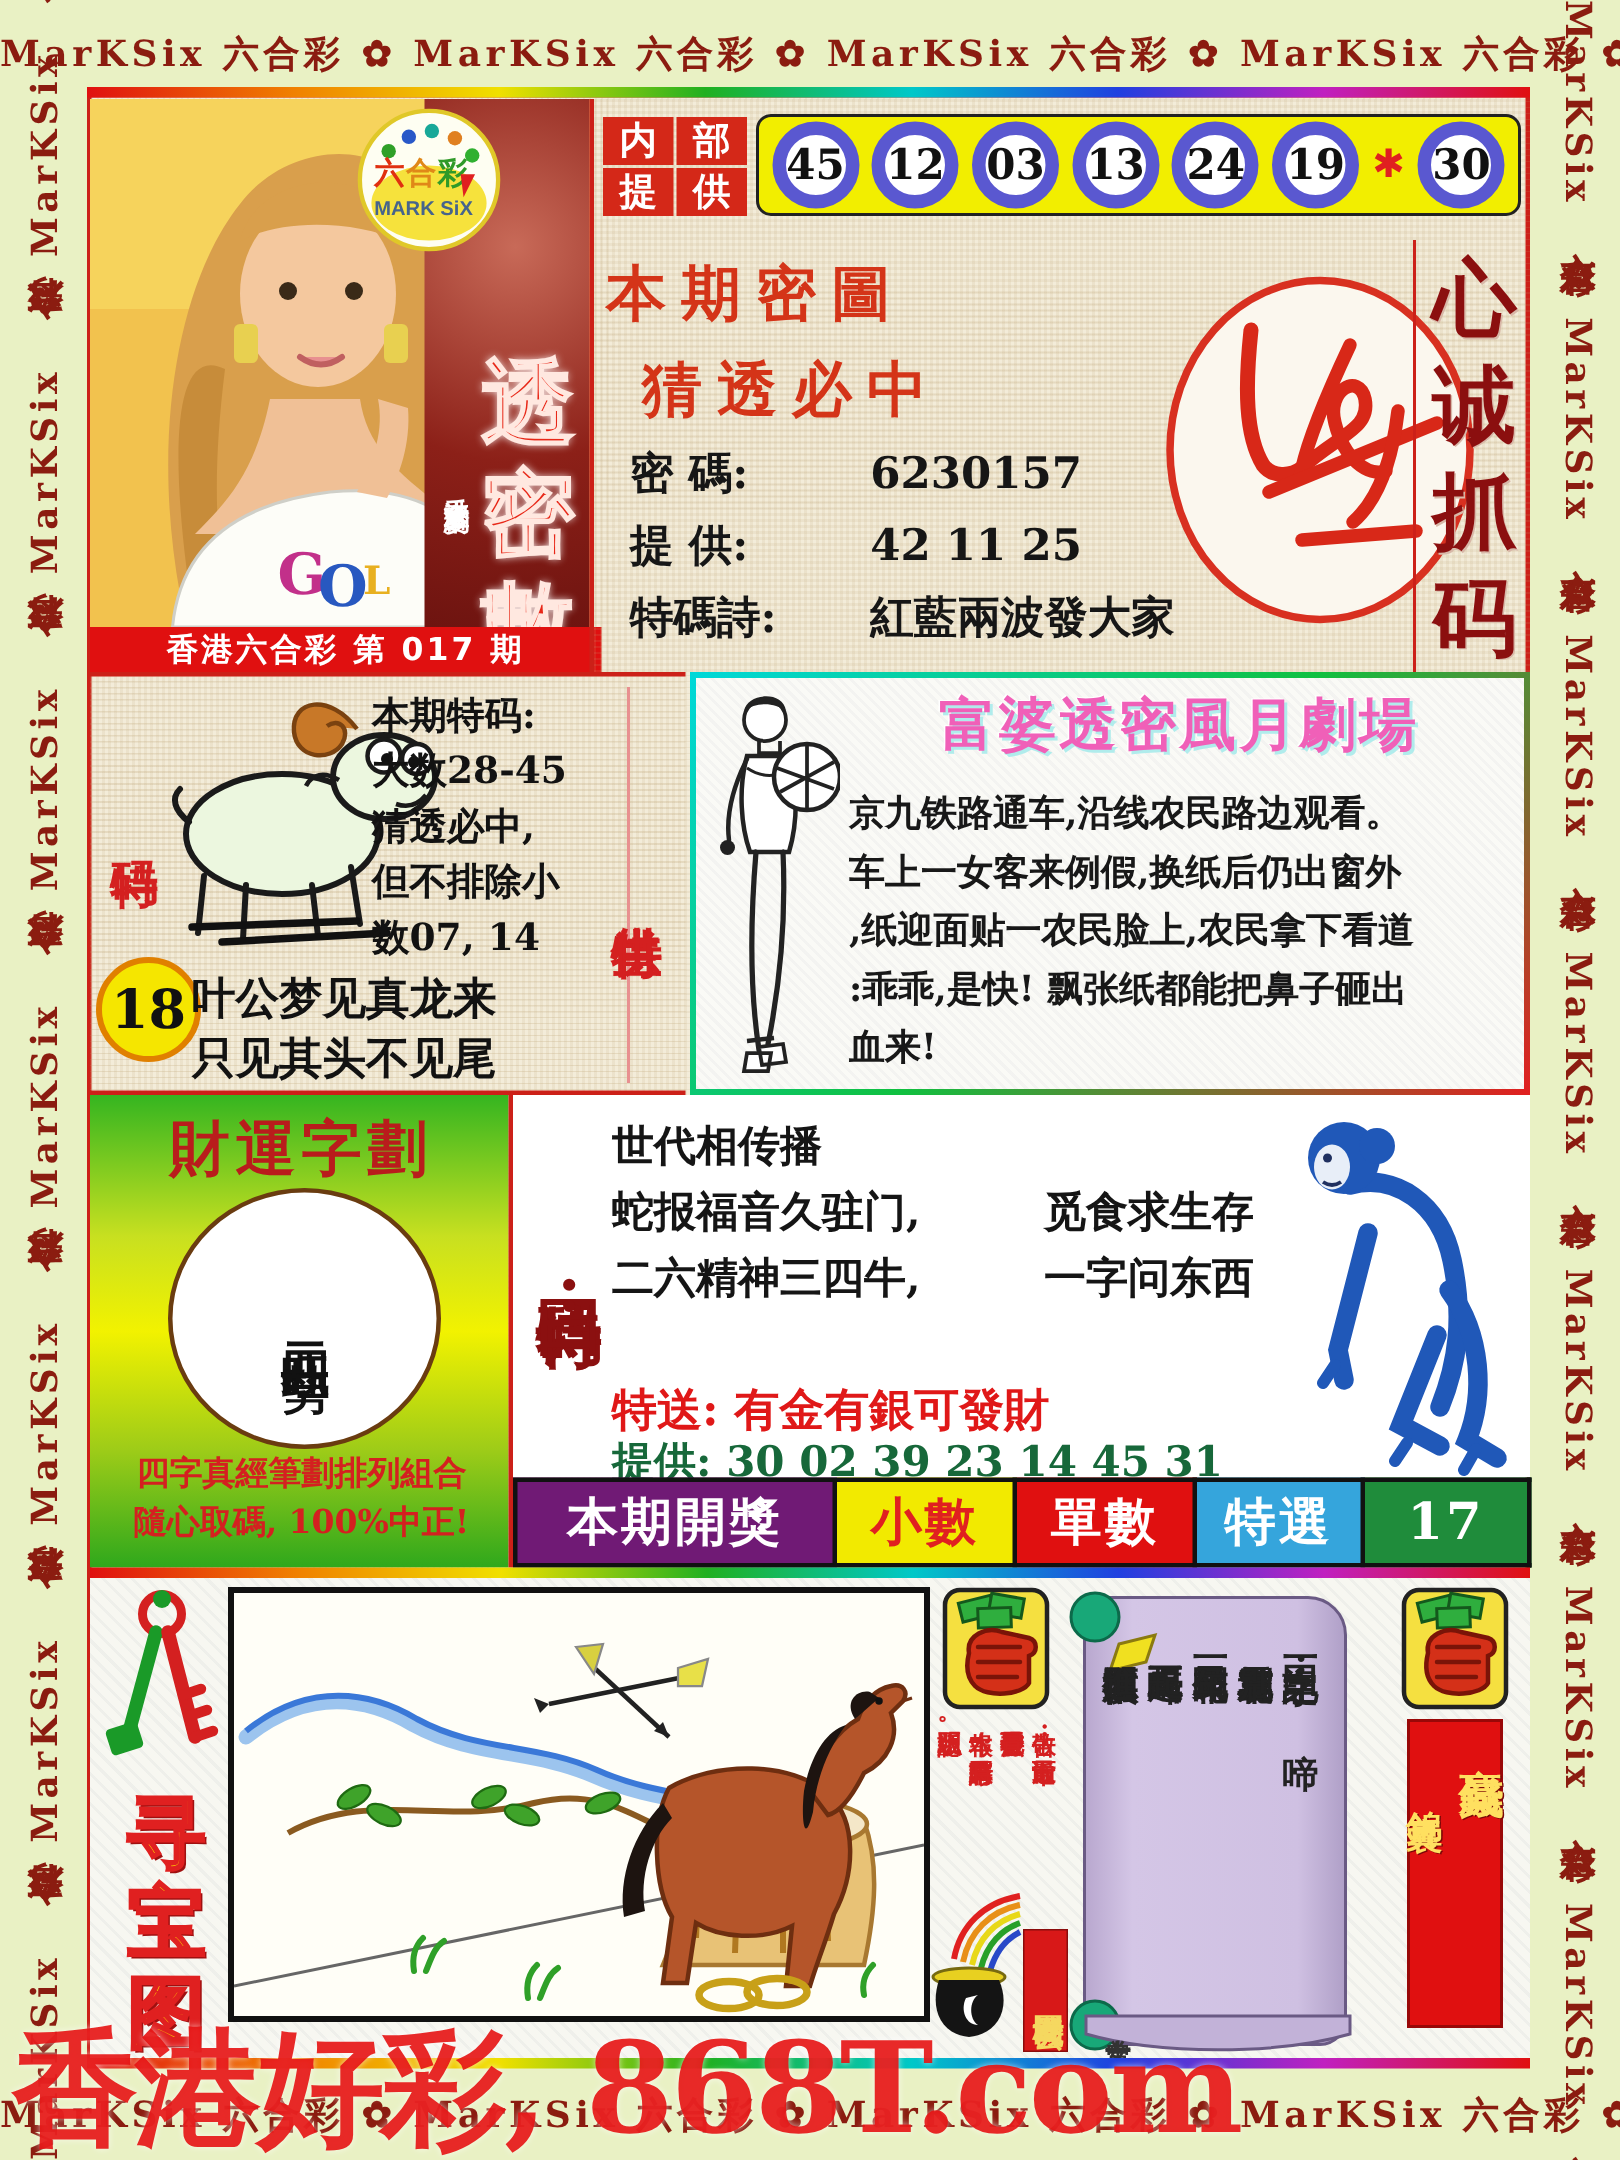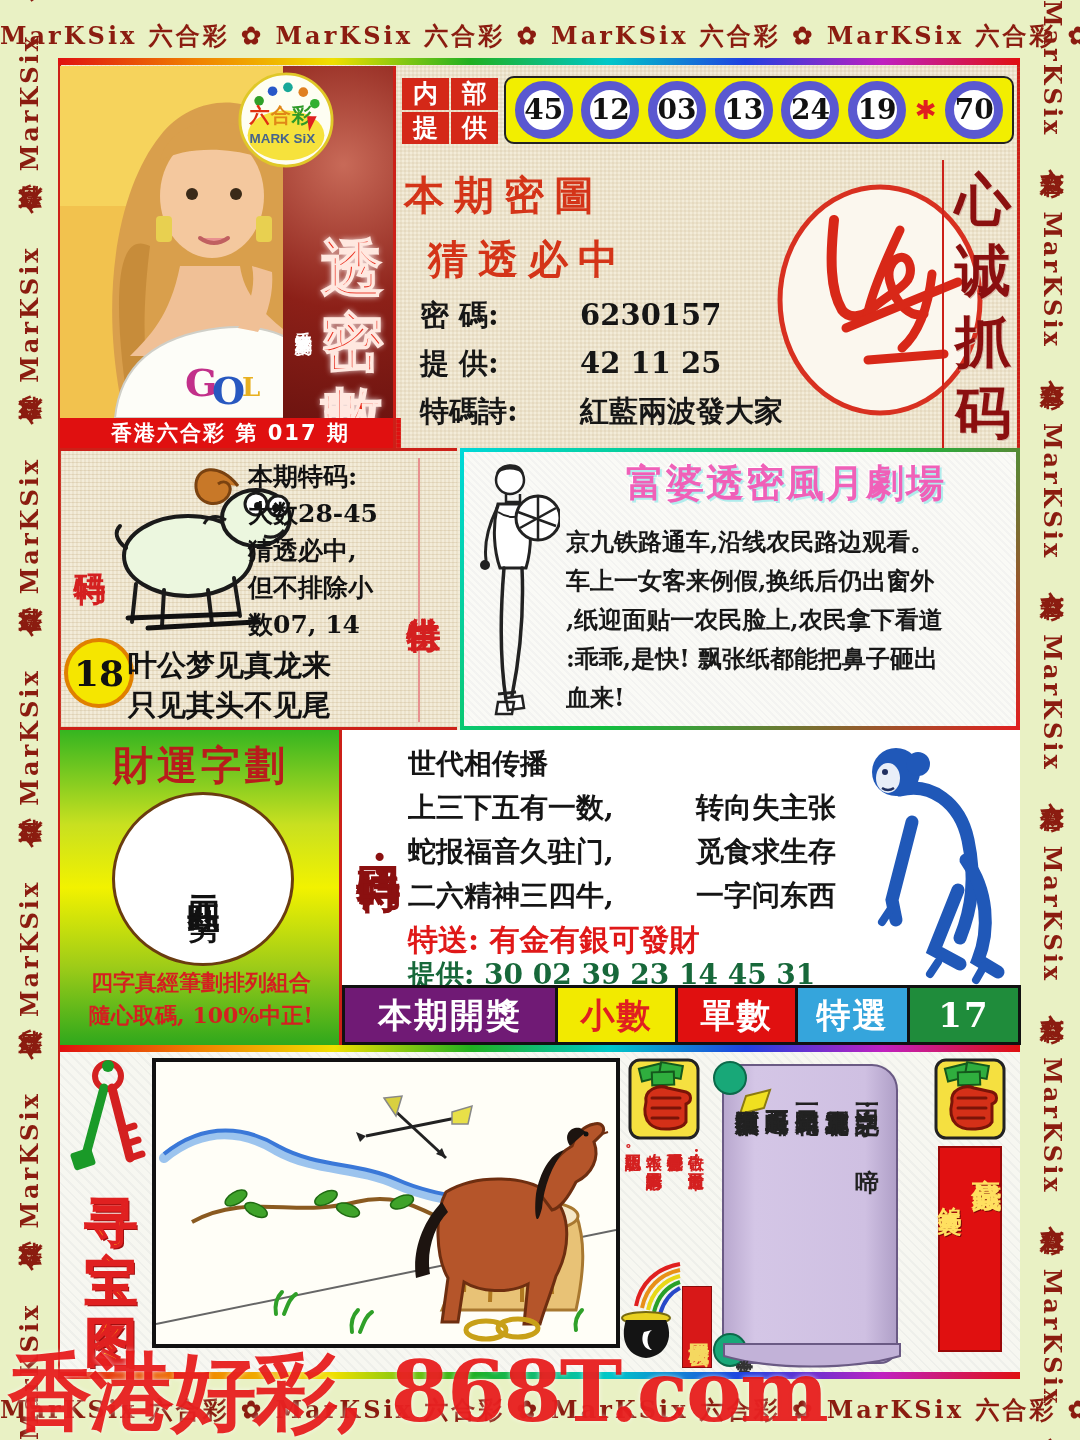--- a/index.html
+++ b/index.html
@@ -163,21 +163,21 @@
   <div>供</div>
 </div>
 <div class="abs numbox">
     <div class="ball">45</div>
     <div class="ball">12</div>
     <div class="ball">03</div>
     <div class="ball">13</div>
     <div class="ball">24</div>
     <div class="ball">19</div>
     <div class="ball-star">✱</div>
-    <div class="ball">70</div>
+    <div class="ball">30</div>
   </div>
 
 <div class="abs secret-title" style="left:404px;top:168px;">本期密圖</div>
 <div class="abs secret-title" style="left:428px;top:232px;">猜透必中</div>
 <div class="abs krow" style="left:420px;top:296px;">
   <span class="klabel">密    碼:</span>
   <span>6230157</span>
 </div>
 <div class="abs krow" style="left:420px;top:344px;">
   <span class="klabel">提    供:</span>
@@ -273,24 +273,20 @@
   <div>隨心取碼, 100%中正!</div>
 </div>
 
 <div class="abs poem-panel"></div>
 <div class="abs poem-left v-upright">特码诗曰:</div>
 <div class="abs poem-rows">
     <div class="prow">
       <span>世代相传播</span>
     </div>
     <div class="prow">
-      <span>上三下五有一数,</span>
-      <span>转向失主张</span>
-    </div>
-    <div class="prow">
       <span>蛇报福音久驻门,</span>
       <span>觅食求生存</span>
     </div>
     <div class="prow">
       <span>二六精神三四牛,</span>
       <span>一字问东西</span>
     </div>
   </div>
 <div class="abs poem-special">特送: 有金有銀可發財</div>
 <div class="abs poem-provide">提供: 30 02 39 23 14 45 31</div>

